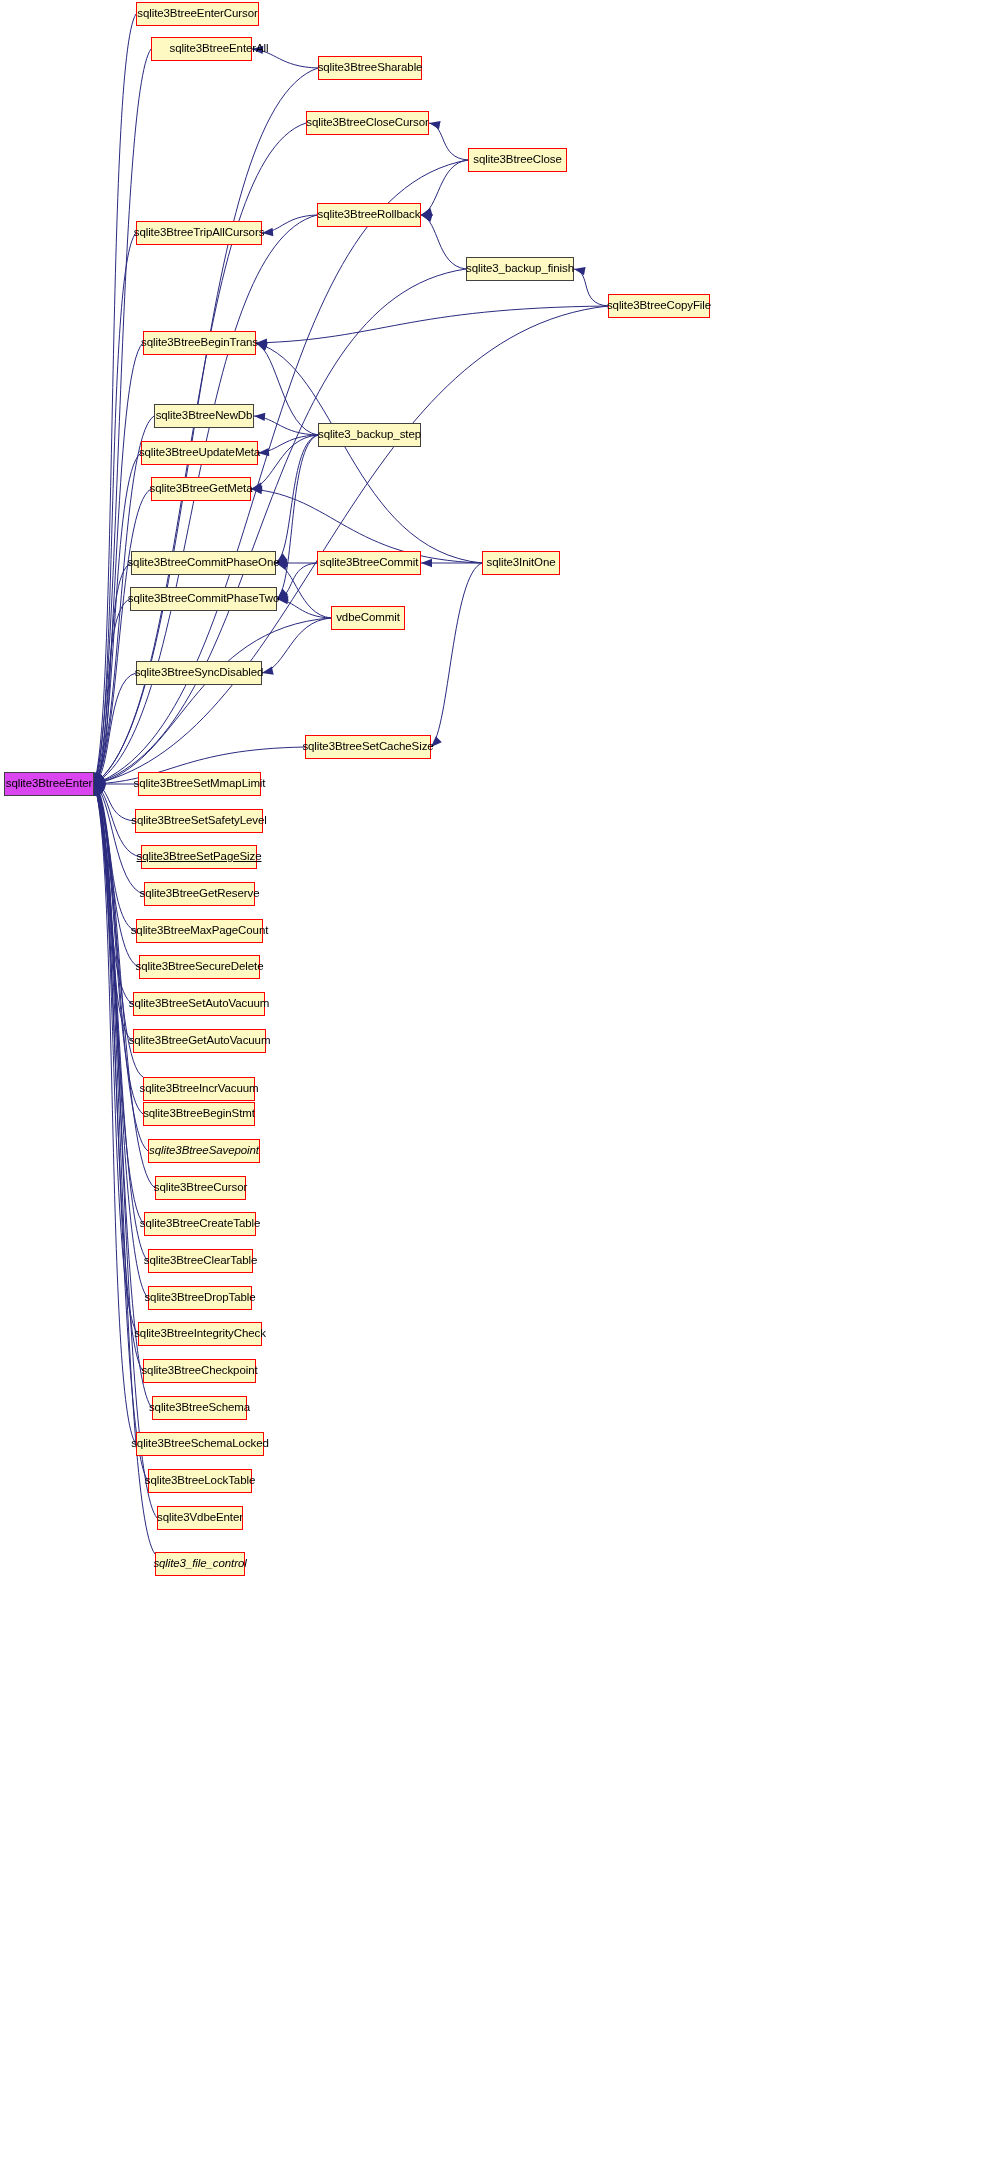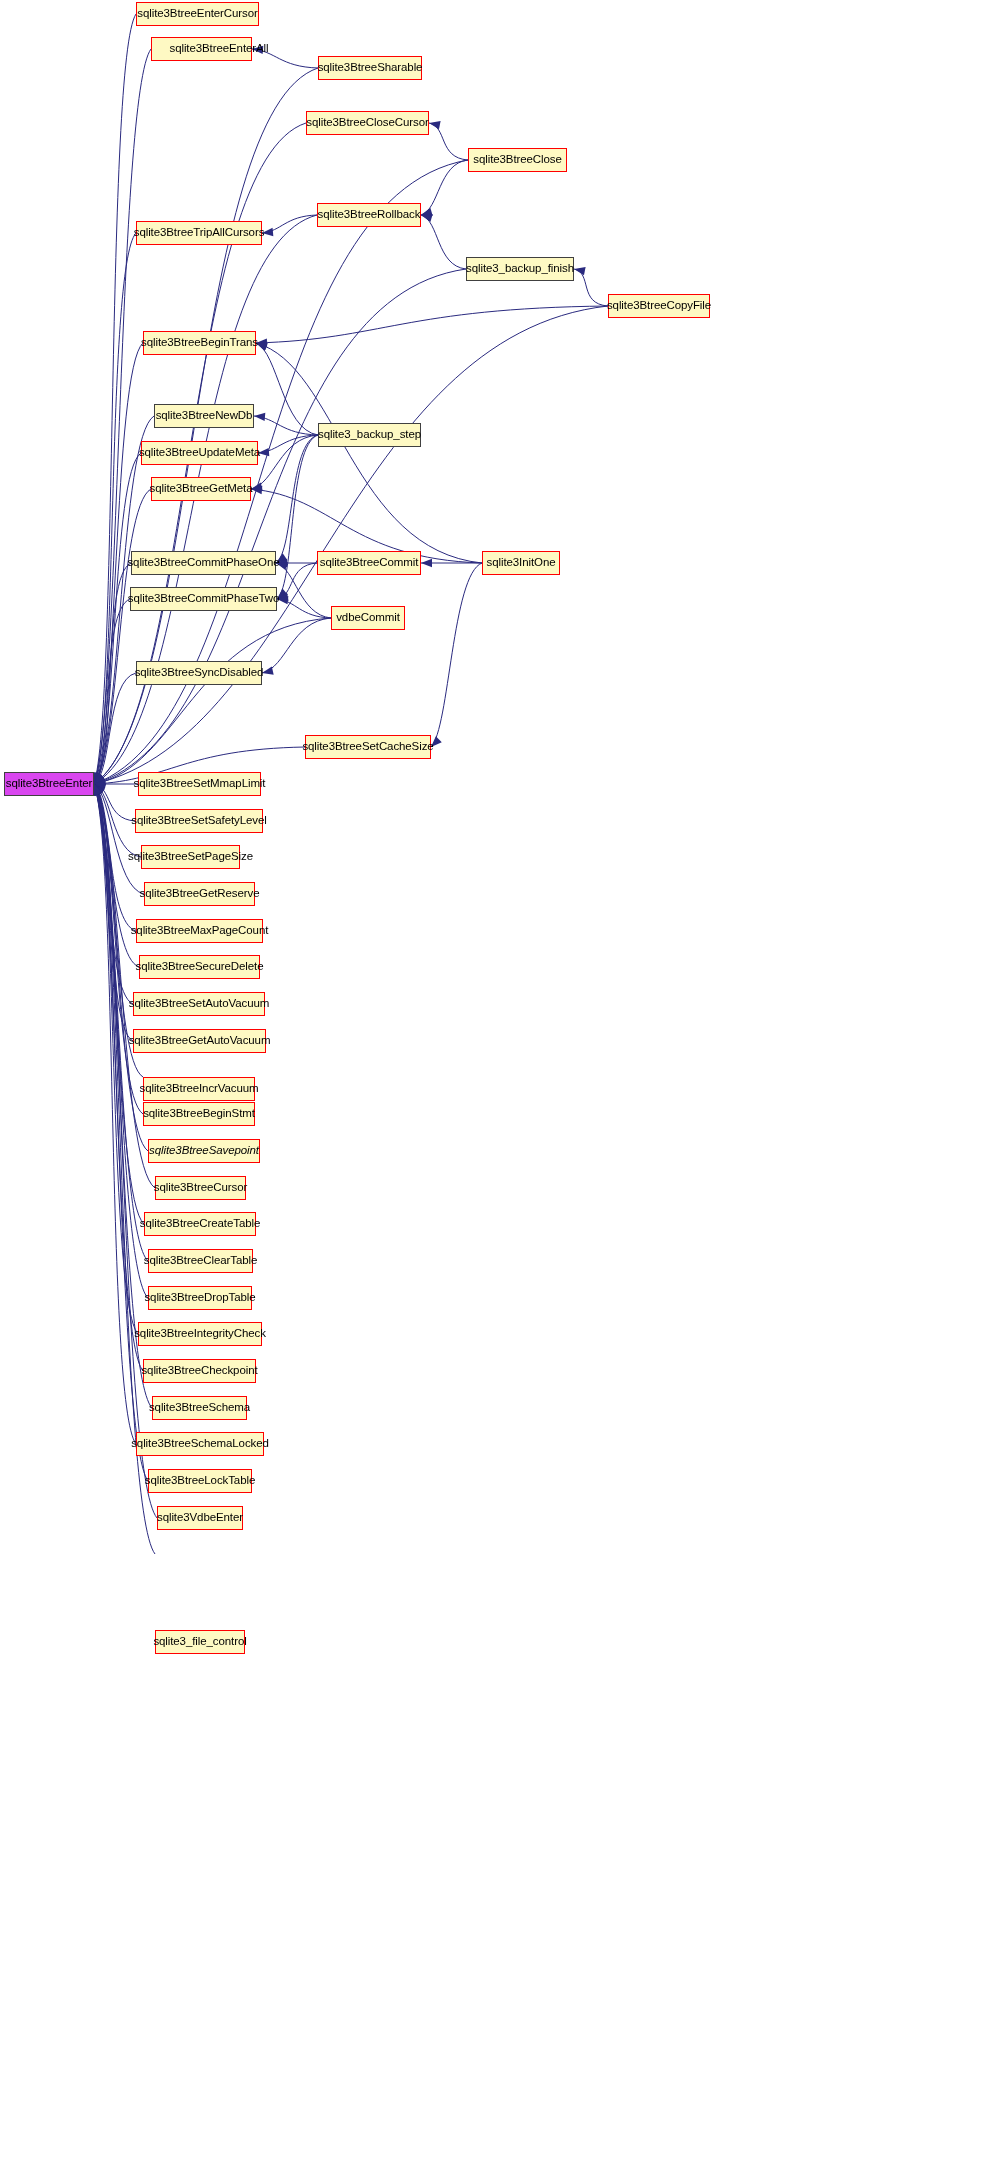--- a/index.html
+++ b/index.html
@@ -367,21 +367,21 @@
     </div>
     <div class="node" style="left: 305px; top: 735px; width: 126px;">
       <span class="lbl">sqlite3BtreeSetCacheSize</span>
     </div>
     <div class="node" style="left: 138px; top: 772px; width: 123px;">
       <span class="lbl">sqlite3BtreeSetMmapLimit</span>
     </div>
     <div class="node" style="left: 135px; top: 809px; width: 128px;">
       <span class="lbl">sqlite3BtreeSetSafetyLevel</span>
     </div>
-    <div class="node" style="left: 141px; top: 845px; width: 99px;">
+    <div class="node" style="left: 141px; top: 845px; width: 116px; text-decoration: underline;">
       <span class="lbl">sqlite3BtreeSetPageSize</span>
     </div>
     <div class="node" style="left: 144px; top: 882px; width: 111px;">
       <span class="lbl">sqlite3BtreeGetReserve</span>
     </div>
     <div class="node" style="left: 136px; top: 919px; width: 127px;">
       <span class="lbl">sqlite3BtreeMaxPageCount</span>
     </div>
     <div class="node" style="left: 139px; top: 955px; width: 121px;">
       <span class="lbl">sqlite3BtreeSecureDelete</span>
@@ -424,16 +424,16 @@
     </div>
     <div class="node" style="left: 136px; top: 1432px; width: 128px;">
       <span class="lbl">sqlite3BtreeSchemaLocked</span>
     </div>
     <div class="node" style="left: 148px; top: 1469px; width: 104px;">
       <span class="lbl">sqlite3BtreeLockTable</span>
     </div>
     <div class="node" style="left: 157px; top: 1506px; width: 86px;">
       <span class="lbl">sqlite3VdbeEnter</span>
     </div>
-    <div class="node" style="left: 155px; top: 1630px; width: 90px;">
+    <div class="node" style="left: 155px; top: 1552px; width: 90px; font-style: italic;">
       <span class="lbl">sqlite3_file_control</span>
     </div>
   </div>
 
 </body></html>

